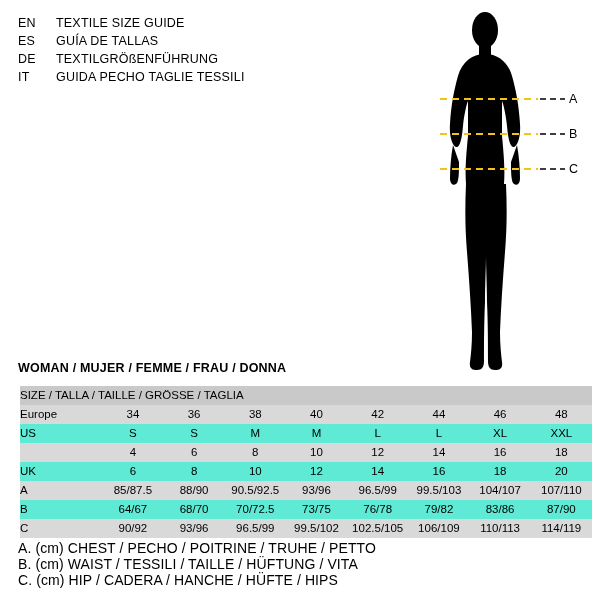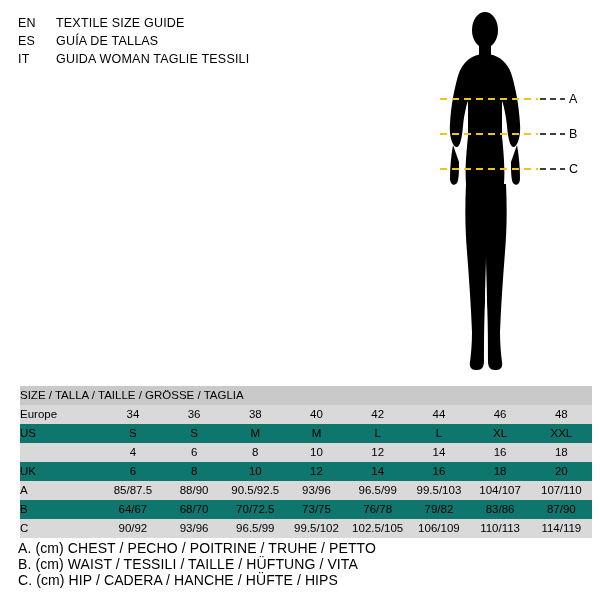--- a/index.html
+++ b/index.html
@@ -85,21 +85,21 @@
   table.sizes td {
     padding: 2px 0 2px 0;
     height: 15px;
     line-height: 13px;
   }
   tr.band-dark td {
     background: #d9d9d9;
     margin-left: 46px;
   }
   tr.band-light td {
-    background: #0f766e;
+    background: #5eead4;
   }
   tr.header-row td {
     background: #c9c9c9;
     font-weight: normal;
   }
   td.rowlabel {
     text-align: left;
     padding-left: 6px;
     width: 82px;
   }
@@ -128,22 +128,26 @@
   <div class="lang-block">
     <div class="lang-row">
       <span class="lang-code">EN</span>
       <span class="lang-text">TEXTILE SIZE GUIDE</span>
     </div>
     <div class="lang-row">
       <span class="lang-code">ES</span>
       <span class="lang-text">GUÍA DE TALLAS</span>
     </div>
     <div class="lang-row">
+      <span class="lang-code">DE</span>
+      <span class="lang-text">TEXTILGRÖßENFÜHRUNG</span>
+    </div>
+    <div class="lang-row">
       <span class="lang-code">IT</span>
-      <span class="lang-text">GUIDA WOMAN TAGLIE TESSILI</span>
+      <span class="lang-text">GUIDA PECHO TAGLIE TESSILI</span>
     </div>
   </div>
 
   <div class="figure-wrap">
     <svg class="figure-svg" width="175" height="370" viewBox="0 0 175 370">
 
       <ellipse cx="65" cy="24" rx="13" ry="18" fill="#000"></ellipse>
 
       <rect x="59" y="38" width="12" height="12" fill="#000"></rect>
 
@@ -191,20 +195,21 @@
       <line x1="120" y1="93" x2="145" y2="93" stroke="#000" stroke-width="1.6" stroke-dasharray="6 4"></line>
       <line x1="120" y1="128" x2="145" y2="128" stroke="#000" stroke-width="1.6" stroke-dasharray="6 4"></line>
       <line x1="120" y1="163" x2="145" y2="163" stroke="#000" stroke-width="1.6" stroke-dasharray="6 4"></line>
     </svg>
 
     <span class="measure-label" style="left:149px; top:87px;">A</span>
     <span class="measure-label" style="left:149px; top:122px;">B</span>
     <span class="measure-label" style="left:149px; top:157px;">C</span>
   </div>
 
+  <div class="woman-title">WOMAN / MUJER / FEMME / FRAU / DONNA</div>
 
   <table class="sizes">
     <tbody>
       <tr class="header-row">
         <td class="rowlabel" colspan="9">SIZE / TALLA / TAILLE / GRÖSSE / TAGLIA</td>
       </tr>
 
       <tr class="band-dark">
         <td class="rowlabel">Europe</td>
         <td class="val">34</td>

